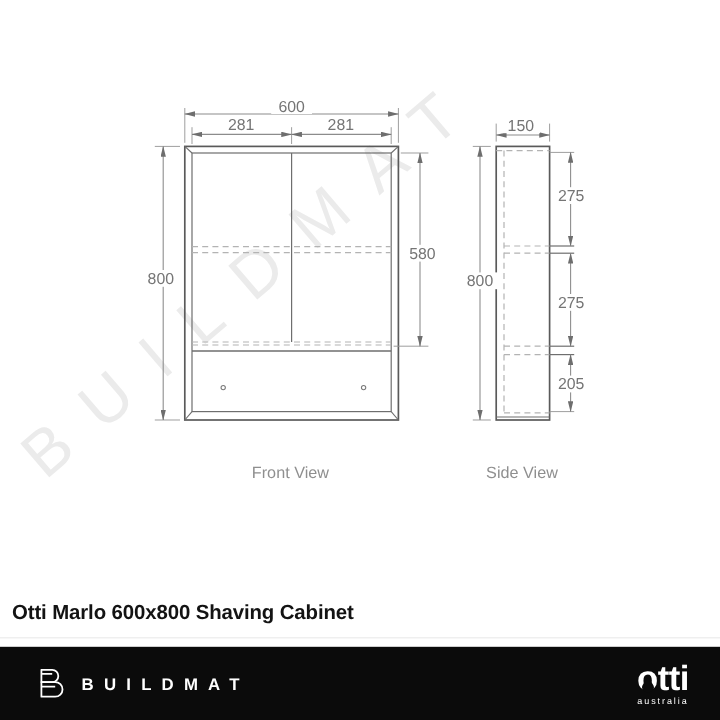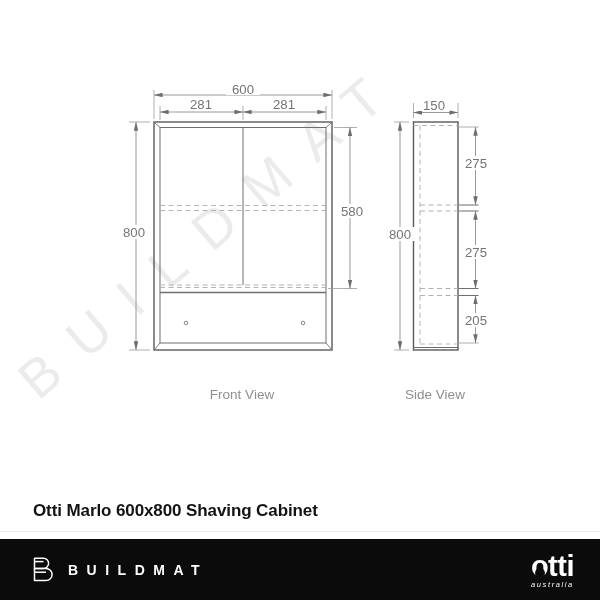--- a/index.html
+++ b/index.html
@@ -5,33 +5,33 @@
   html,body{margin:0;padding:0;background:#fff;}
   .page{position:relative;width:600px;height:600px;background:#ffffff;overflow:hidden;
         font-family:"Liberation Sans", sans-serif;}
   .watermark{position:absolute;left:26px;top:358px;height:58px;line-height:58px;
         font-size:54px;letter-spacing:27px;color:#ebebeb;font-weight:400;white-space:nowrap;
         transform:rotate(-40.5deg);transform-origin:0 50%;z-index:0;user-select:none;}
   svg.drawing{position:absolute;left:0;top:0;z-index:1;}
   svg.drawing text{font-family:"Liberation Sans", sans-serif;font-size:13.2px;fill:#757575;
         text-anchor:middle;dominant-baseline:central;}
   svg.drawing text.viewlabel{font-size:13.5px;fill:#8f8f8f;}
-  .title{position:absolute;left:33px;top:501px;z-index:2;font-size:17px;font-weight:bold;
+  .title{position:absolute;left:10px;top:501px;z-index:2;font-size:17px;font-weight:bold;
         color:#131313;letter-spacing:-0.1px;}
   .divider{position:absolute;left:0;top:531px;width:600px;height:1px;background:#ececec;z-index:2;}
   .footer{position:absolute;left:0;top:539px;width:600px;height:61px;background:#0b0b0b;z-index:3;
         display:flex;align-items:center;justify-content:space-between;box-sizing:border-box;
         padding:0 26px 0 31px;}
   .brand{display:flex;align-items:center;gap:13px;}
   .brand-word{color:#ffffff;font-weight:bold;font-size:14px;letter-spacing:8.5px;margin-top:1px;}
   .otti{text-align:center;margin-top:2px;}
   .otti-word{position:relative;font-size:29px;font-weight:bold;color:#ffffff;line-height:28px;
         letter-spacing:-0.5px;}
   .otti-word .droplet{position:absolute;left:4.5px;top:12.5px;}
-  .otti-sub{color:#ffffff;font-size:7.5px;letter-spacing:1.6px;margin-top:0px;font-style:italic;}
+  .otti-sub{color:#ffffff;font-size:7.5px;letter-spacing:1.6px;margin-top:0px;}
 </style>
 </head>
 <body>
 
 <div class="page">
 
   <div class="watermark">BUILDMAT</div>
 
   <svg class="drawing" width="600" height="460" viewBox="0 0 600 460">
     <defs>

